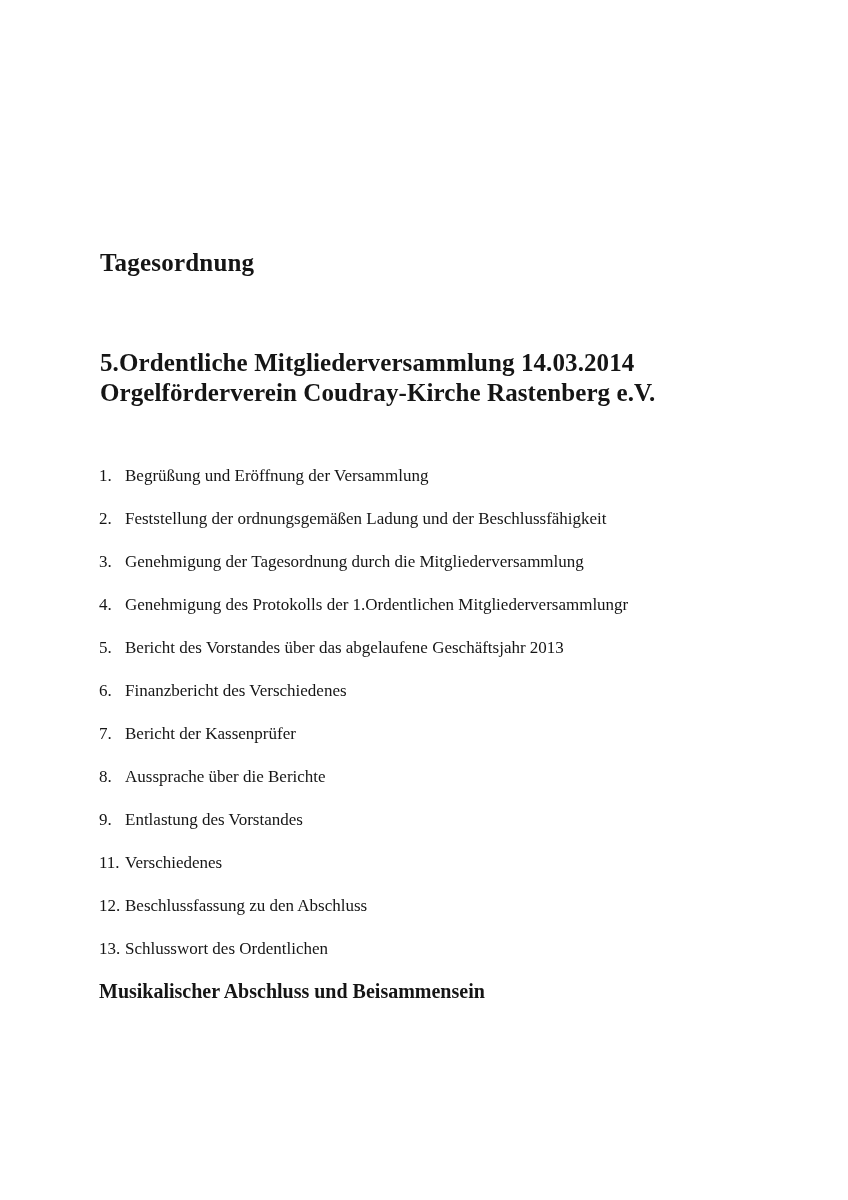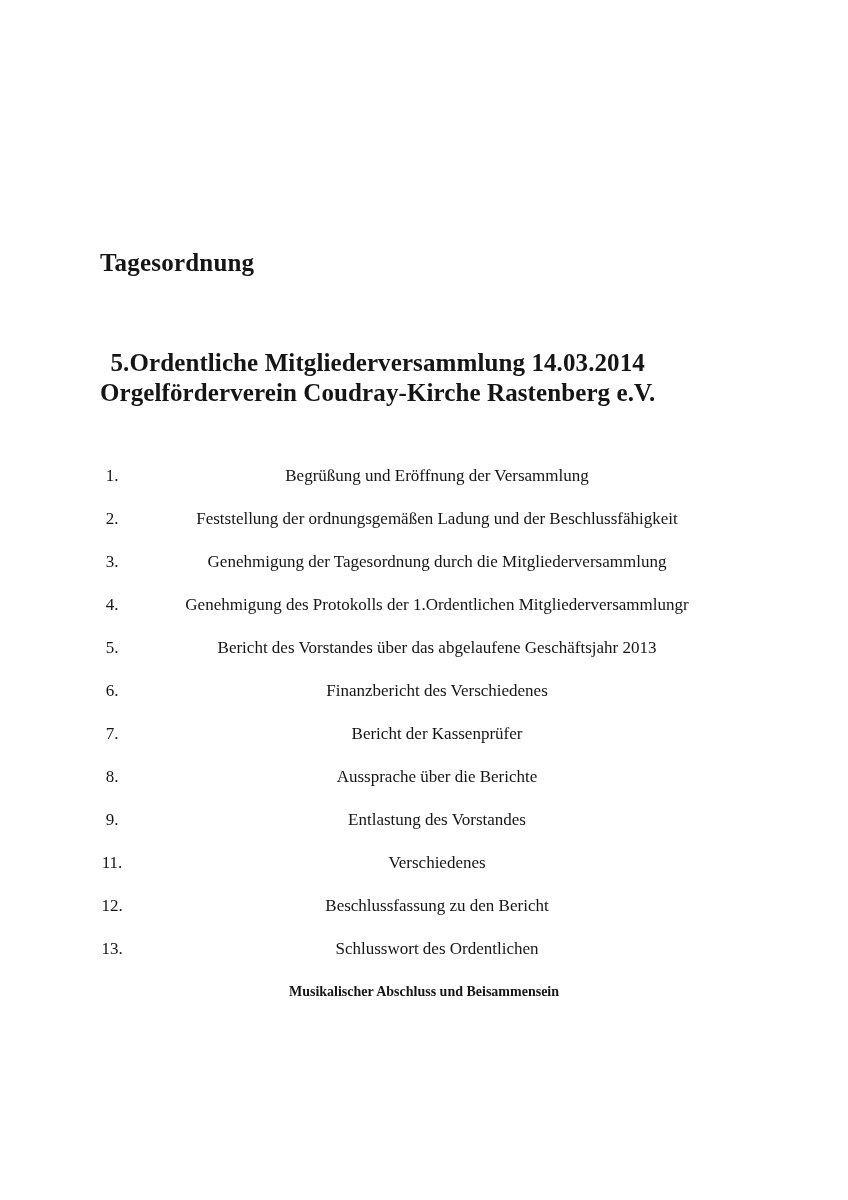--- a/index.html
+++ b/index.html
@@ -8,21 +8,20 @@
     background: #ffffff;
   }
   .page {
     position: relative;
     width: 848px;
     height: 1200px;
     background: #ffffff;
     color: #151515;
     font-family: "Liberation Serif", "DejaVu Serif", serif;
     overflow: hidden;
-    text-align: center;
   }
   .title {
     position: absolute;
     left: 100px;
     top: 250px;
     margin: 0;
     font-size: 25px;
     font-weight: bold;
     line-height: 1;
     letter-spacing: 0.2px;
@@ -54,21 +53,21 @@
     display: flex;
     margin-bottom: 22px;
   }
   .agenda .num {
     flex: 0 0 26px;
   }
   .agenda .txt {
     flex: 1;
   }
   .closing {
-    font-size: 14px;
+    font-size: 20px;
     font-weight: bold;
     line-height: 21px;
   }
 </style>
 </head>
 <body>
 
 <div class="page">
 
   <h1 class="title">Tagesordnung</h1>
@@ -136,21 +135,21 @@
         </li>
         <li>
           <span class="num">11.</span>
           <span class="txt">
             <div>Verschiedenes</div>
           </span>
         </li>
         <li>
           <span class="num">12.</span>
           <span class="txt">
-            <div>Beschlussfassung zu den Bericht</div>
+            <div>Beschlussfassung zu den Abschluss</div>
           </span>
         </li>
         <li>
           <span class="num">13.</span>
           <span class="txt">
             <div>Schlusswort des Ordentlichen</div>
           </span>
         </li>
       </ol>
     <div class="closing">Musikalischer Abschluss und Beisammensein</div>

